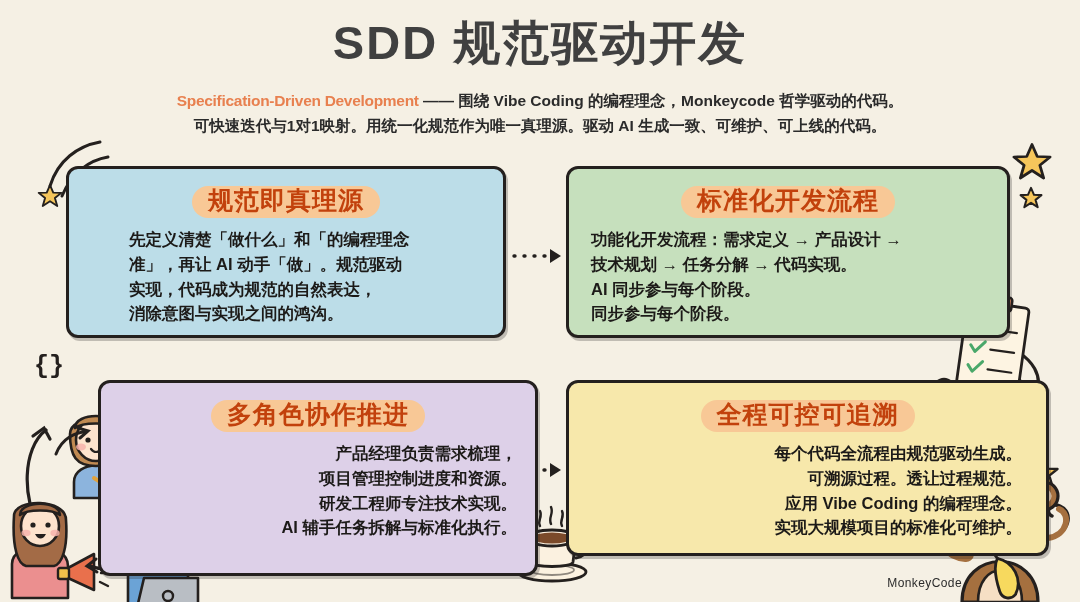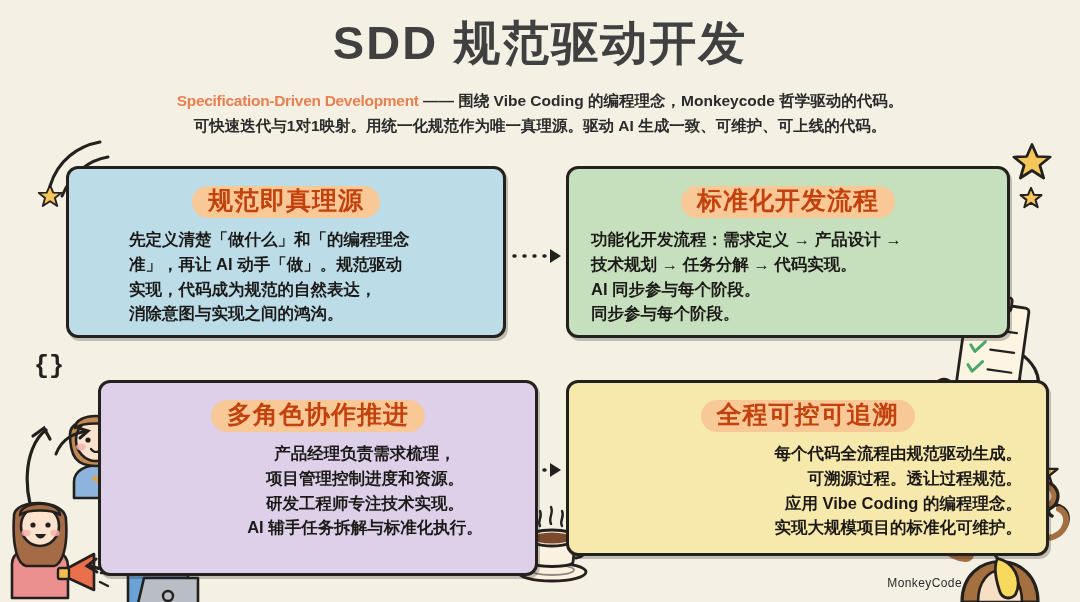--- a/index.html
+++ b/index.html
@@ -100,21 +100,21 @@
     margin-top: 8px;
     font-size: 16.5px;
     line-height: 1.5;
     color: #1c1a18;
     font-weight: 600;
     position: relative;
     z-index: 3;
   }
   .card-1 .card-body { text-align: left; padding-left: 42px; padding-right: 8px; }
   .card-2 .card-body { text-align: left; padding-left: 4px; padding-right: 54px; }
-  .card-3 .card-body { text-align: center; padding-left: 94px; }
+  .card-3 .card-body { text-align: right; padding-left: 94px; }
   .card-4 .card-body { text-align: right; padding-left: 4px; padding-right: 6px; }
   .card-body div { white-space: nowrap; }
   .card-1 .card-body div, .card-2 .card-body div { white-space: normal; }
 
   
   .deco { position: absolute; pointer-events: none; }
 
   .brand {
     position: absolute;
     right: 118px;

